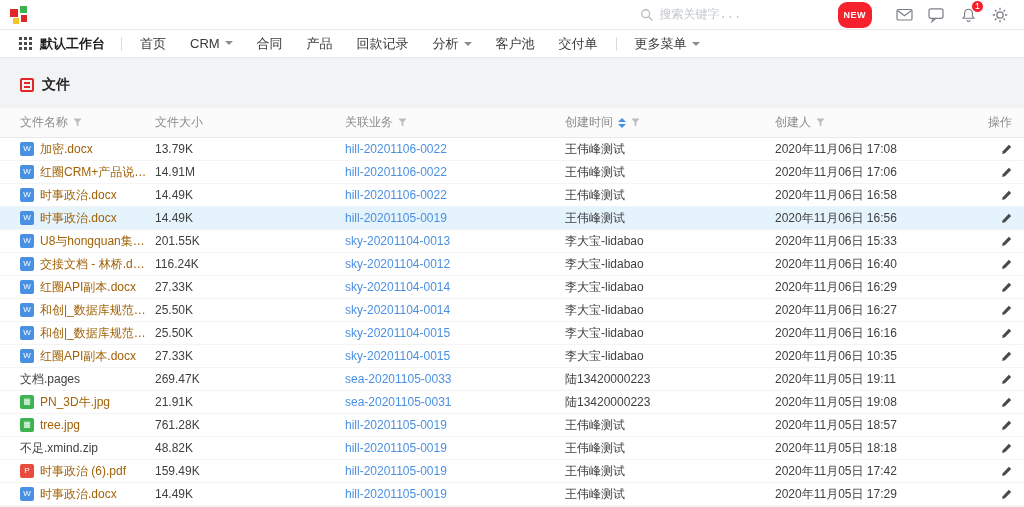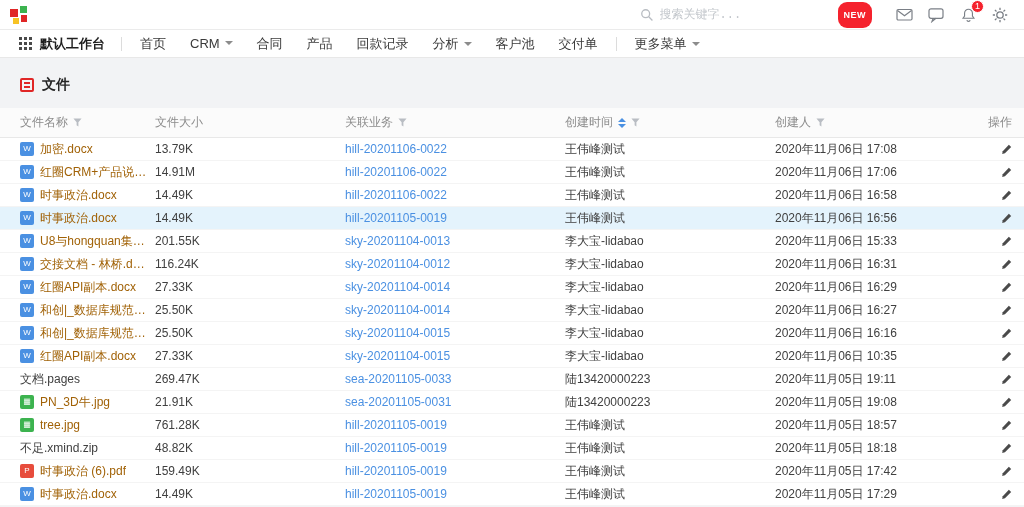--- a/index.html
+++ b/index.html
@@ -304,21 +304,21 @@
       <div class="tr">
     <div class="td col-name">
       <span class="ficon doc">W</span>
       <a class="fname">交接文档 - 林桥.docx</a>
     </div>
     <div class="td col-size">116.24K</div>
     <div class="td col-biz">
       <a class="biz">sky-20201104-0012</a>
     </div>
     <div class="td col-creator">李大宝-lidabao</div>
-    <div class="td col-time">2020年11月06日 16:31</div>
+    <div class="td col-time">2020年11月06日 16:40</div>
     <div class="td col-op">
       <span class="edit-btn">
         <svg width="11" height="11" viewBox="0 0 12 12" fill="#4a4a4a">
           <path d="M8.6 0.9l2.5 2.5-6.8 6.8-3 0.6 0.6-3z"></path>
         </svg>
       </span>
     </div>
   </div>
       <div class="tr">
     <div class="td col-name">

